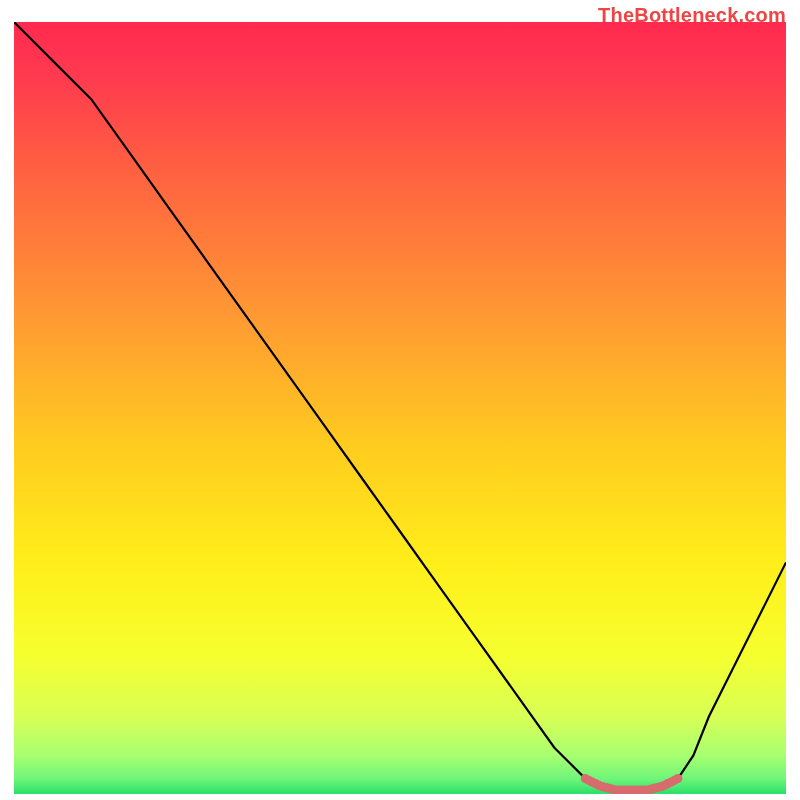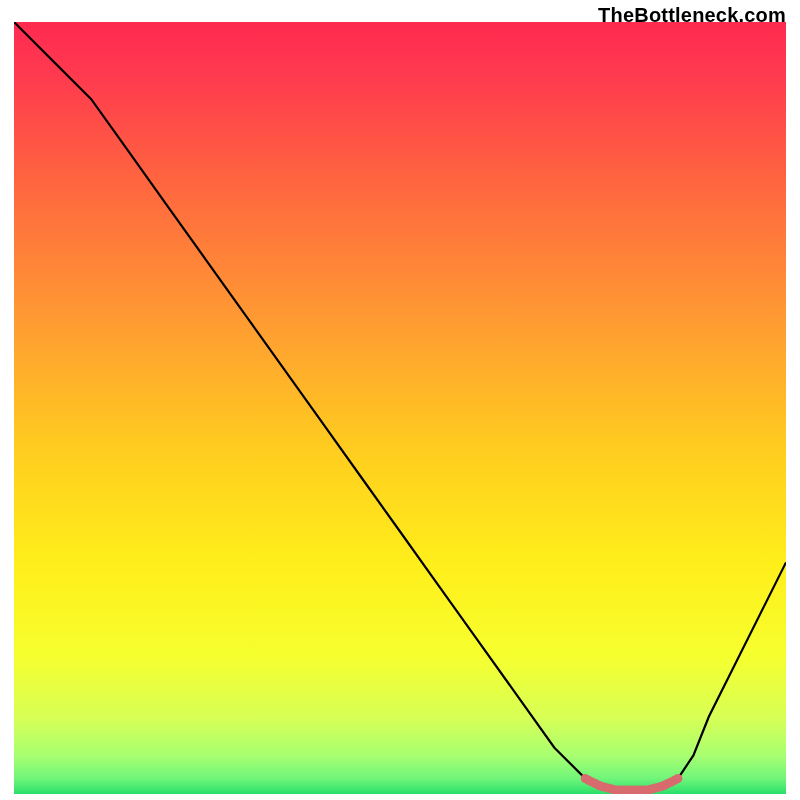--- a/index.html
+++ b/index.html
@@ -15,21 +15,21 @@
     position: relative;
     width: 800px;
     height: 800px;
   }
   .watermark {
     position: absolute;
     top: 4px;
     right: 14px;
     font-size: 20px;
     font-weight: 600;
-    color: #000000;
+    color: #ef4444;
     letter-spacing: 0.2px;
     z-index: 3;
     user-select: none;
   }
   svg.plot {
     position: absolute;
     left: 0;
     top: 0;
     width: 800px;
     height: 800px;

